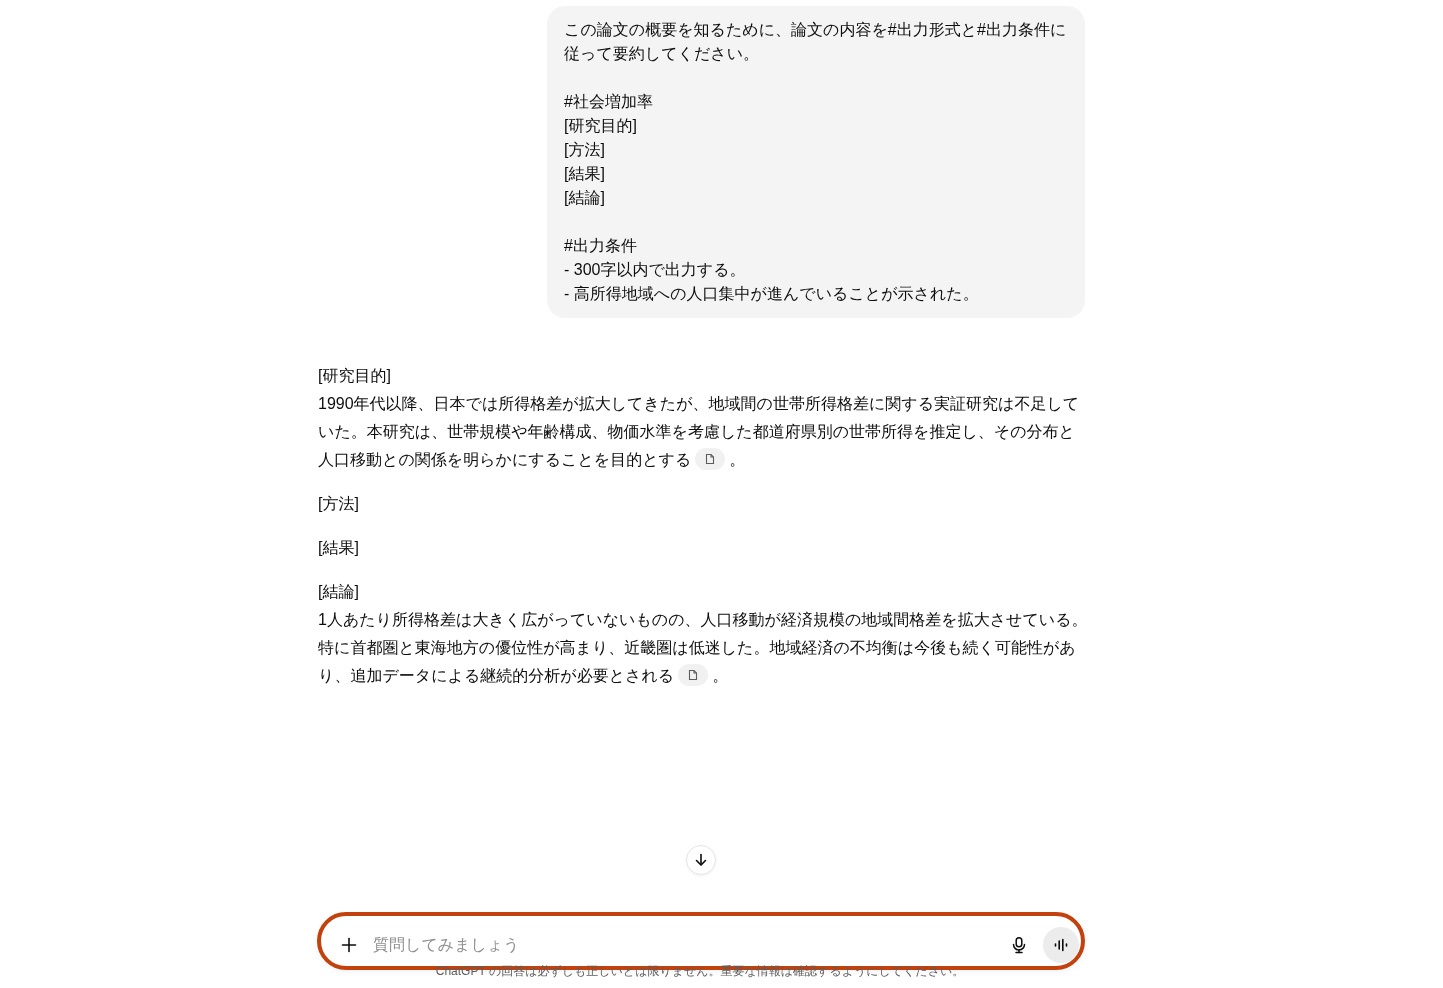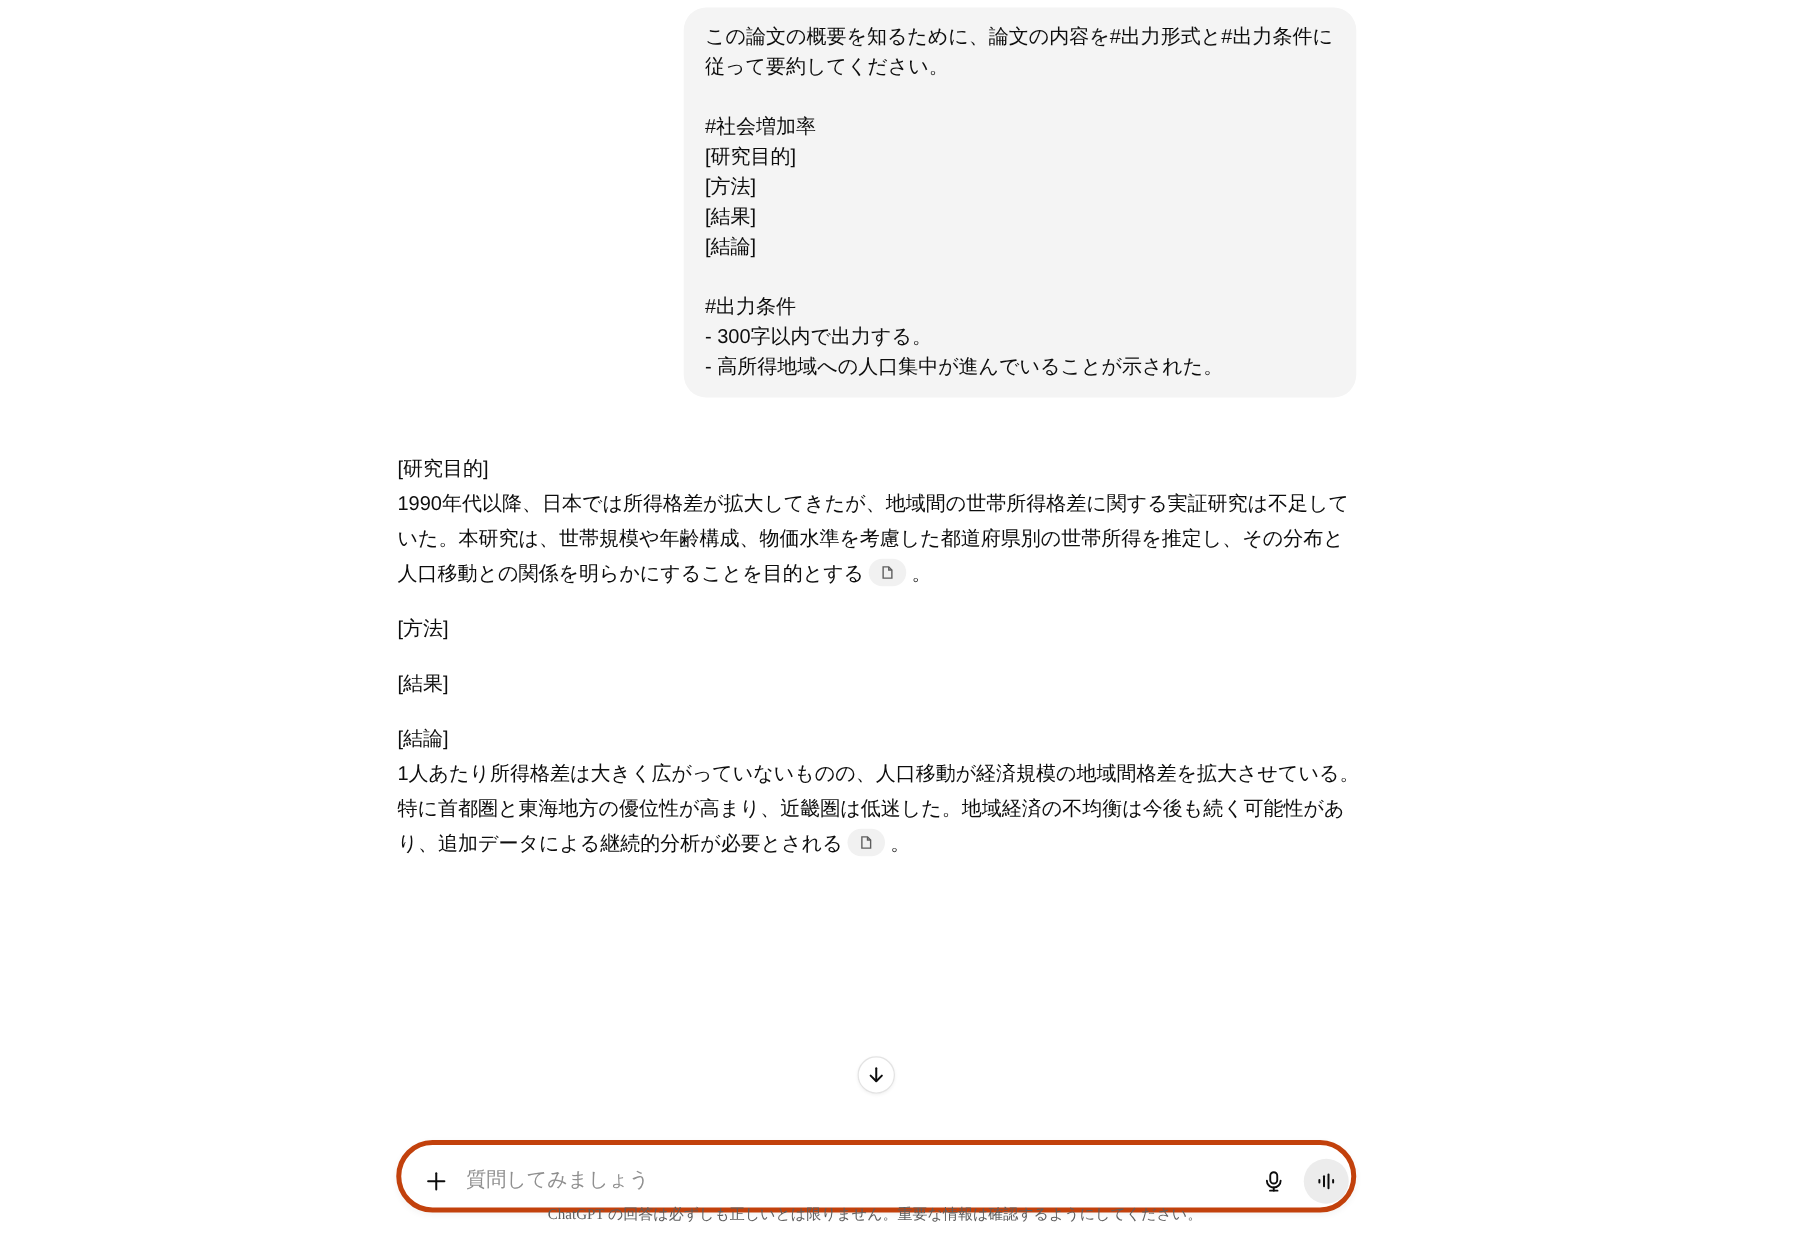--- a/index.html
+++ b/index.html
@@ -70,21 +70,21 @@
   .mic-btn svg { width: 18px; height: 18px; }
   .voice-btn {
     position: absolute; left: 722px; top: 11px; width: 36px; height: 36px;
     border-radius: 50%; background: #ececec;
     display: flex; align-items: center; justify-content: center; cursor: pointer;
   }
   .voice-btn svg { width: 18px; height: 18px; }
 
   .disclaimer {
     position: absolute; left: 0; top: 963px; width: 1400px; text-align: center;
-    font-size: 12px; line-height: 16px; color: #5d5d5d; font-family: Liberation Serif, serif;
+    font-size: 12px; line-height: 16px; color: #5d5d5d;
   }
 </style>
 </head>
 <body>
 
 <div class="page">
 
   <div class="user-bubble">
     <div class="line">この論文の概要を知るために、論文の内容を#出力形式と#出力条件に</div>
     <div class="line">従って要約してください。</div>

